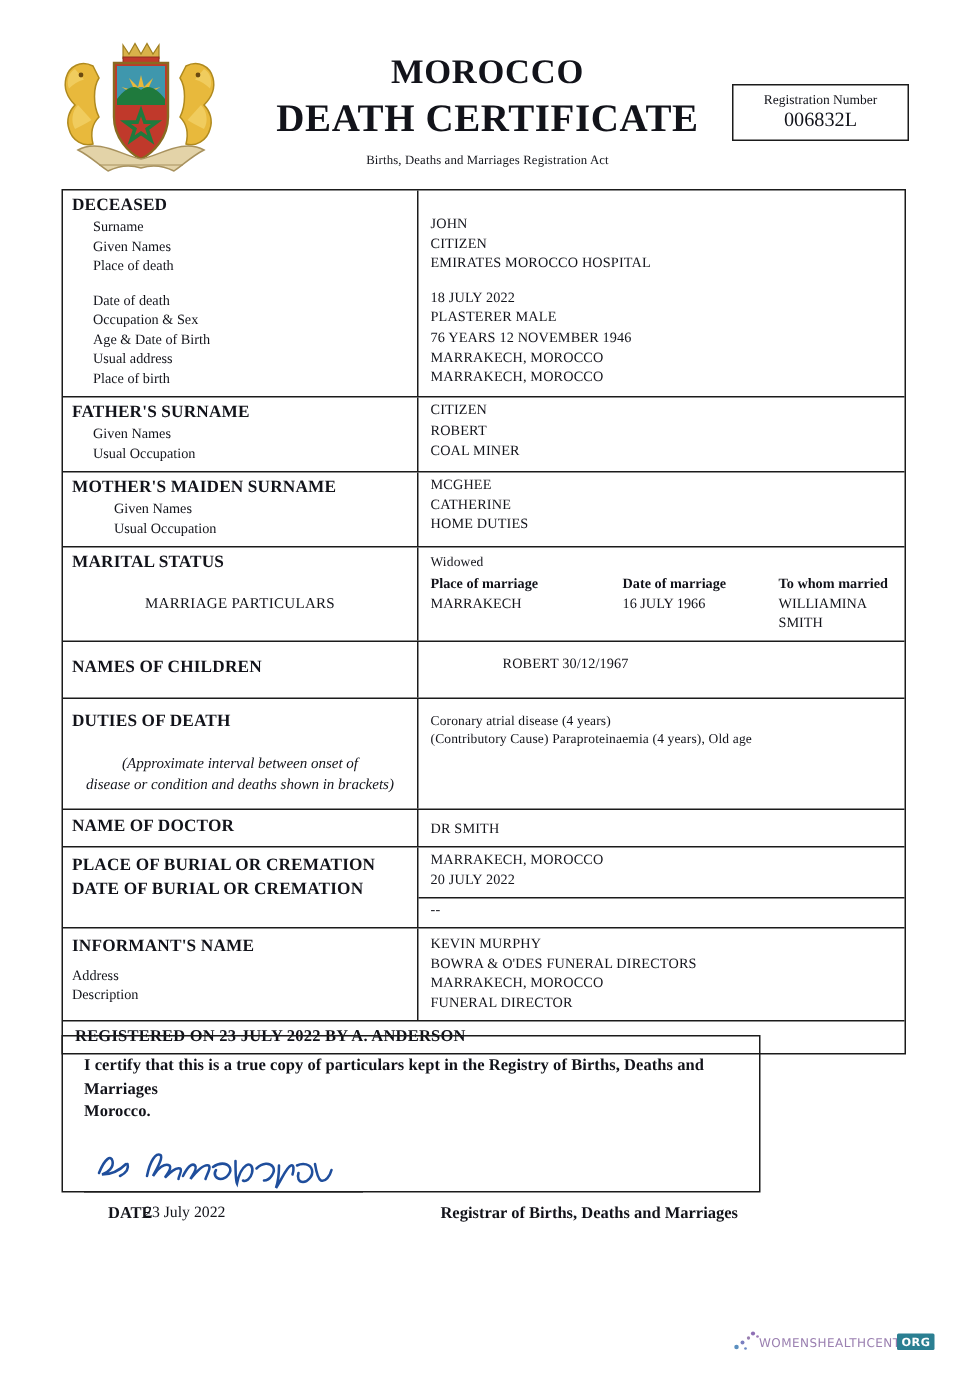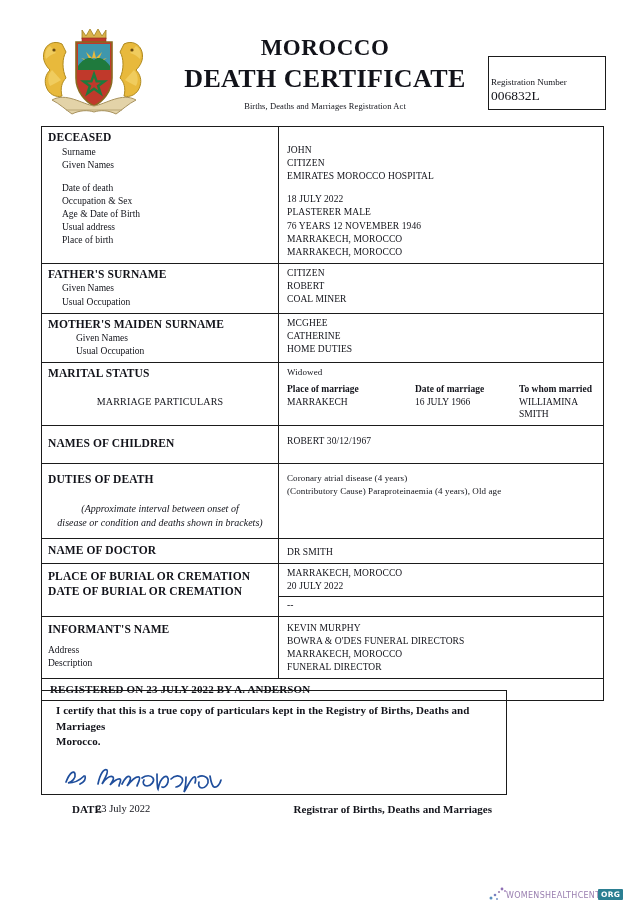--- a/index.html
+++ b/index.html
@@ -58,21 +58,22 @@
   .act-line {
     font-size: 8.5px;
     margin-top: 7px;
     letter-spacing: 0.1px;
   }
   .regbox {
     position: absolute;
     left: 488px; top: 38px;
     width: 118px;
     border: 1px solid #1b1b1b;
-    padding: 20px 2px 4px 2px;
+    text-align: center;
+    padding: 4px 2px 4px 2px;
     box-sizing: border-box;
   }
   .regbox .reg-label {
     font-size: 9px;
     line-height: 1.15;
   }
   .regbox .reg-value {
     font-size: 13.5px;
     line-height: 1.2;
     margin-top: 1px;
@@ -330,20 +331,21 @@
     </div>
   </div>
 
   <div class="table">
 
     <div class="row">
       <div class="lcell">
         <div class="sec-head">DECEASED</div>
         <div class="sub-label">Surname</div>
         <div class="sub-label">Given Names</div>
+        <div class="sub-label">Place of death</div>
         <div class="spacer-line"></div>
         <div class="sub-label">Date of death</div>
         <div class="sub-label">Occupation &amp; Sex</div>
         <div class="sub-label">Age &amp; Date of Birth</div>
         <div class="sub-label">Usual address</div>
         <div class="sub-label">Place of birth</div>
       </div>
       <div class="rcell">
         <div class="val" style="margin-top:14px;">JOHN</div>
         <div class="val">CITIZEN</div>
@@ -400,21 +402,21 @@
             <div class="mval">16 JULY 1966</div>
           </div>
           <div class="mcol-3">
             <div class="mhead">To whom married</div>
             <div class="mval">WILLIAMINA SMITH</div>
           </div>
         </div>
       </div>
     </div>
 
-    <div class="row" style="min-height:38px;">
+    <div class="row" style="min-height:38px;gap:48px;">
       <div class="lcell" style="display:flex;align-items:center;">
         <div class="sec-head">NAMES OF CHILDREN</div>
       </div>
       <div class="rcell">
         <div class="val" style="margin-top:6px;">ROBERT 30/12/1967</div>
       </div>
     </div>
 
     <div class="row" style="min-height:68px;">
       <div class="lcell" style="padding-top:8px;padding-bottom:8px;">

